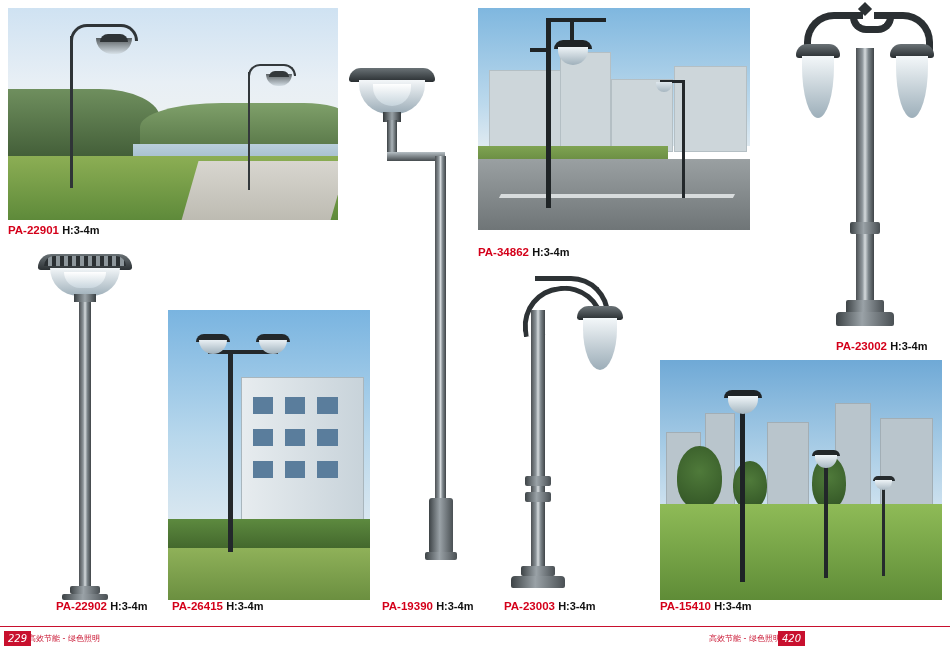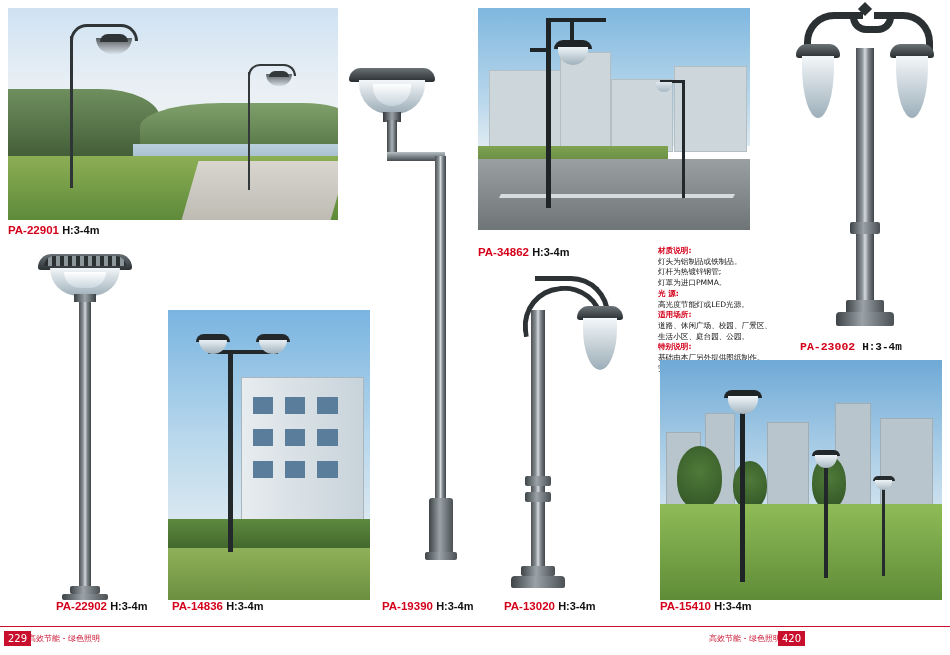--- a/index.html
+++ b/index.html
@@ -172,20 +172,21 @@
   .folio {
     position: absolute;
     top: 631px;
     height: 15px;
     line-height: 15px;
     font-size: 10px;
     color: #ffffff;
     background: #c8102e;
     padding: 0 4px;
     font-family: "DejaVu Sans", sans-serif;
+    font-style: italic;
   }
   #folio-left { left: 4px; }
   #folio-right { right: 4px; }
   .folio-txt {
     position: absolute;
     top: 631px;
     height: 15px;
     line-height: 15px;
     font-size: 8px;
     color: #c8102e;
@@ -257,21 +258,21 @@
     <div class="grass5"></div>
 
     <div style="position:absolute;left:60px;top:42px;width:5px;height:200px;background:#23282b;"></div>
     <div style="position:absolute;left:40px;top:40px;width:70px;height:4px;background:#23282b;"></div>
     <div style="position:absolute;left:28px;top:24px;width:34px;height:8px;background:#23282b;border-radius:18px 18px 0 0;"></div>
     <div style="position:absolute;left:31px;top:30px;width:28px;height:14px;background:linear-gradient(#e9f0f4,#9fb1bc);border-radius:0 0 15px 15px;"></div>
     <div style="position:absolute;left:88px;top:24px;width:34px;height:8px;background:#23282b;border-radius:18px 18px 0 0;"></div>
     <div style="position:absolute;left:91px;top:30px;width:28px;height:14px;background:linear-gradient(#e9f0f4,#9fb1bc);border-radius:0 0 15px 15px;"></div>
   </div>
   <div class="caption" style="left:172px; top:600px;">
-    <span class="code">PA-14836</span>
+    <span class="code">PA-26415</span>
     <span class="size">H:3-4m</span>
   </div>
 
   <div class="lampwrap" style="left:345px;top:64px;width:120px;height:540px;">
 
     <div style="position:absolute;left:4px;top:4px;width:86px;height:14px;background:linear-gradient(#6a7276,#282d30);border-radius:44px 44px 8px 8px;"></div>
     <div style="position:absolute;left:14px;top:16px;width:66px;height:34px;background:linear-gradient(#f4f7f9,#9aabb6);border-radius:0 0 30px 30px;"></div>
     <div style="position:absolute;left:28px;top:20px;width:38px;height:22px;background:linear-gradient(#ffffff,#c6d4dc);border-radius:0 0 20px 20px;"></div>
     <div style="position:absolute;left:38px;top:48px;width:18px;height:10px;background:linear-gradient(90deg,#34393c,#98a1a6,#34393c);"></div>
 
@@ -307,75 +308,61 @@
 
     <div style="position:absolute;left:204px;top:72px;width:3px;height:118px;background:#23282b;"></div>
     <div style="position:absolute;left:182px;top:72px;width:24px;height:3px;background:#23282b;"></div>
     <div style="position:absolute;left:178px;top:74px;width:16px;height:10px;background:linear-gradient(#dfe8ee,#a6b6c0);border-radius:0 0 8px 8px;"></div>
   </div>
   <div class="caption" style="left:478px; top:246px;">
     <span class="code">PA-34862</span>
     <span class="size">H:3-4m</span>
   </div>
 
-  <div class="spec">
-    <p class="h">材质说明:</p>
-    <p>灯头为铝制品或铁制品。</p>
-    <p>灯杆为热镀锌钢管;</p>
-    <p>灯罩为进口PMMA。</p>
-    <p class="h">光 源:</p>
-    <p>高光度节能灯或LED光源。</p>
-    <p class="h">适用场所:</p>
-    <p>道路、休闲广场、校园、厂景区、</p>
-    <p>生活小区、庭台园、公园。</p>
-    <p class="h">特别说明:</p>
-    <p>基础由本厂另外提供图纸制作。</p>
-    <p>安装时必须保证灯杆安全接地。</p>
-  </div>
 
   <div class="lampwrap" style="left:790px;top:4px;width:150px;height:330px;">
 
     <div style="position:absolute;left:70px;top:0px;width:10px;height:10px;background:#2b3033;transform:rotate(45deg);"></div>
 
     <div style="position:absolute;left:14px;top:8px;width:52px;height:38px;border:7px solid #2b3033;border-bottom:none;border-right:none;border-radius:30px 0 0 0;"></div>
     <div style="position:absolute;left:84px;top:8px;width:52px;height:38px;border:7px solid #2b3033;border-bottom:none;border-left:none;border-radius:0 30px 0 0;"></div>
     <div style="position:absolute;left:60px;top:10px;width:30px;height:12px;border:7px solid #2b3033;border-top:none;border-radius:0 0 16px 16px;"></div>
 
     <div style="position:absolute;left:6px;top:40px;width:44px;height:14px;background:linear-gradient(#6b7377,#272c2f);border-radius:22px 22px 6px 6px;"></div>
     <div style="position:absolute;left:12px;top:52px;width:32px;height:62px;background:linear-gradient(#f3f7f9,#9dafba);border-radius:0 0 16px 16px / 0 0 52px 52px;"></div>
 
     <div style="position:absolute;left:100px;top:40px;width:44px;height:14px;background:linear-gradient(#6b7377,#272c2f);border-radius:22px 22px 6px 6px;"></div>
     <div style="position:absolute;left:106px;top:52px;width:32px;height:62px;background:linear-gradient(#f3f7f9,#9dafba);border-radius:0 0 16px 16px / 0 0 52px 52px;"></div>
 
     <div class="pole" style="left:66px;top:44px;width:18px;height:258px;"></div>
     <div class="base" style="left:60px;top:218px;width:30px;height:12px;"></div>
     <div class="base" style="left:56px;top:296px;width:38px;height:14px;"></div>
     <div class="base" style="left:46px;top:308px;width:58px;height:14px;border-radius:4px 4px 2px 2px;"></div>
   </div>
-  <div class="caption" style="left:800px; top:340px;font-family:Liberation Mono, monospace;">
+  <div class="caption" style="left:836px; top:340px;">
     <span class="code">PA-23002</span>
     <span class="size">H:3-4m</span>
   </div>
 
   <div class="lampwrap" style="left:505px;top:270px;width:130px;height:330px;">
 
     <div style="position:absolute;left:16px;top:16px;width:72px;height:42px;border:5px solid #2d3235;border-bottom:none;border-radius:40px 40px 0 0;transform:rotate(-6deg);"></div>
     <div style="position:absolute;left:30px;top:6px;width:70px;height:34px;border:5px solid #2d3235;border-bottom:none;border-left:none;border-radius:0 40px 0 0;"></div>
 
     <div style="position:absolute;left:72px;top:36px;width:46px;height:14px;background:linear-gradient(#6c7478,#262b2e);border-radius:24px 24px 5px 5px;"></div>
     <div style="position:absolute;left:78px;top:48px;width:34px;height:52px;background:linear-gradient(#f3f7f9,#9cadb8);border-radius:0 0 18px 18px / 0 0 44px 44px;"></div>
 
     <div class="pole" style="left:26px;top:40px;width:14px;height:262px;"></div>
     <div class="base" style="left:20px;top:206px;width:26px;height:10px;"></div>
     <div class="base" style="left:20px;top:222px;width:26px;height:10px;"></div>
     <div class="base" style="left:16px;top:296px;width:34px;height:10px;"></div>
     <div class="base" style="left:6px;top:306px;width:54px;height:12px;border-radius:4px 4px 2px 2px;"></div>
   </div>
   <div class="caption" style="left:504px; top:600px;">
-    <span class="code">PA-13020</span>
+    <span class="code">PA-23003</span>
     <span class="size">H:3-4m</span>
   </div>
 
   <div class="photo" id="photo8">
     <div class="sky8"></div>
     <div class="city8" style="left:2%;top:30%;width:12%;height:30%;"></div>
     <div class="city8" style="left:16%;top:22%;width:10%;height:38%;"></div>
     <div class="city8" style="left:38%;top:26%;width:14%;height:34%;"></div>
     <div class="city8" style="left:62%;top:18%;width:12%;height:42%;"></div>
     <div class="city8" style="left:78%;top:24%;width:18%;height:36%;"></div>

